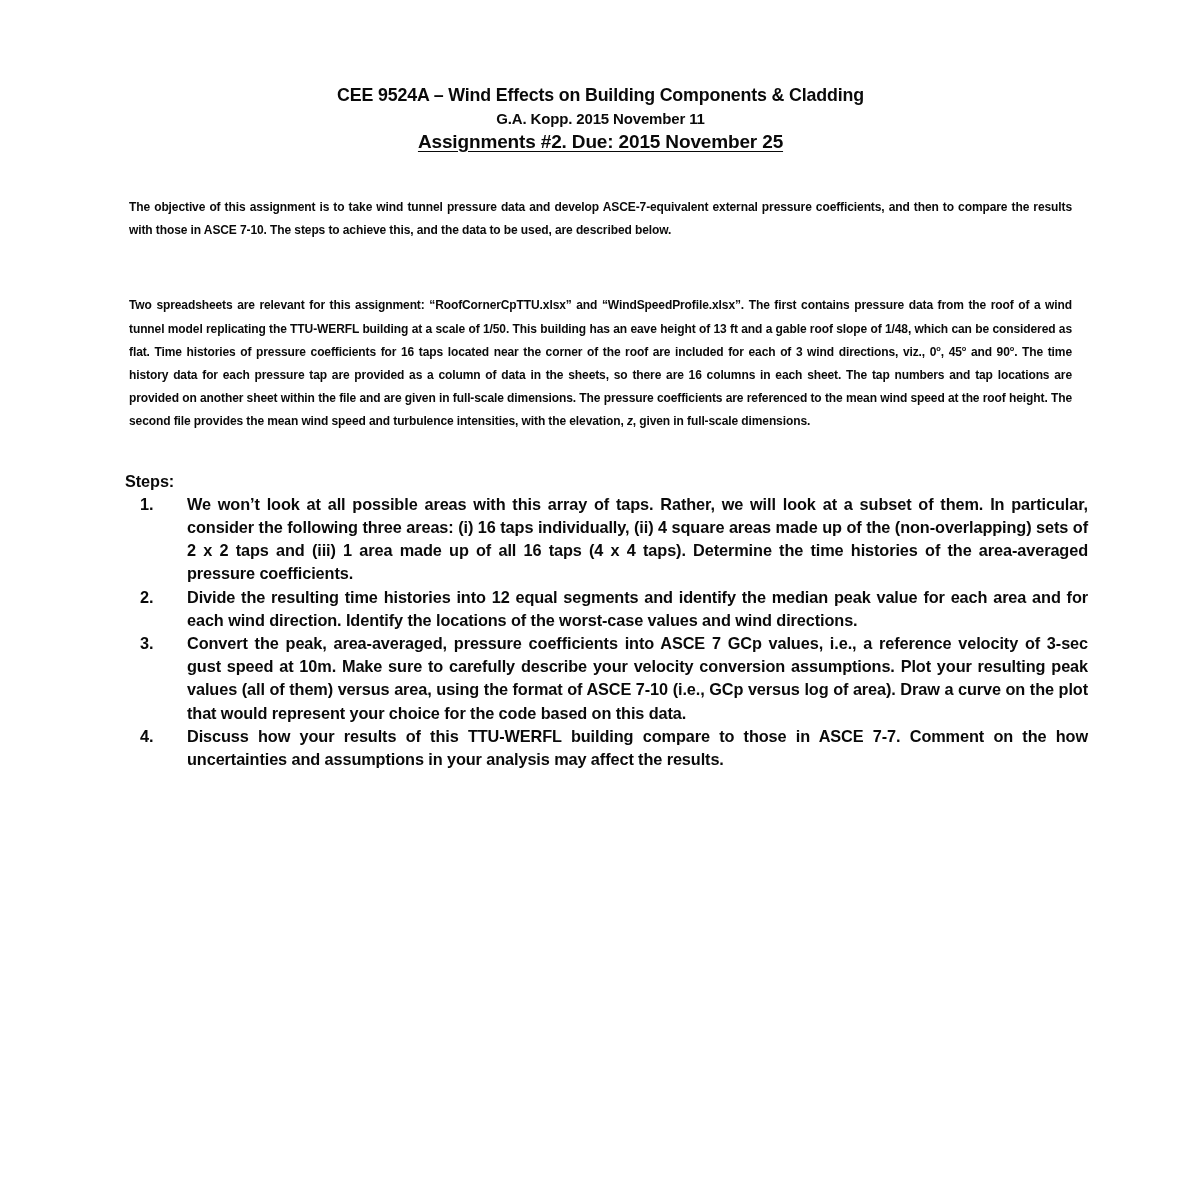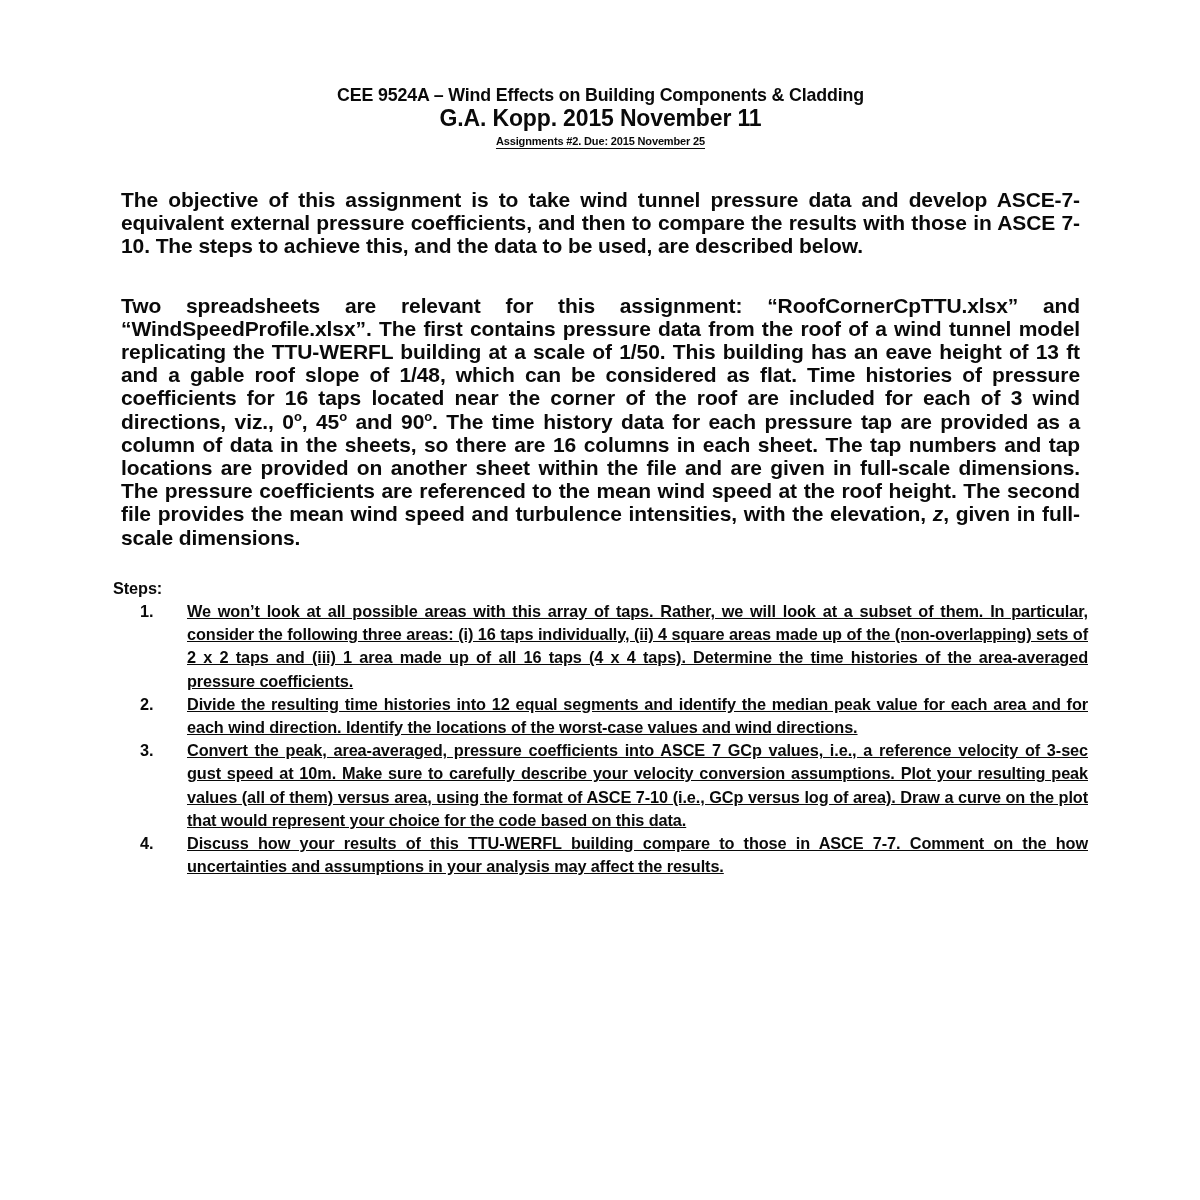--- a/index.html
+++ b/index.html
@@ -36,50 +36,51 @@
     margin: 0 0 0 0;
   }
   .title-line {
     font-weight: bold;
     font-size: 17.5px;
     line-height: 23px;
     letter-spacing: -0.15px;
     white-space: nowrap;
   }
   .title-line-1 { font-size: 17.8px; }
-  .title-line-2 { font-size: 23px; font-weight: bold; }
+  .title-line-2 { font-size: 15px; font-weight: bold; }
   .title-line-3 {
-    font-size: 11px;
+    font-size: 19px;
     font-weight: bold;
   }
   .title-line-3 .ul {
     text-decoration: underline;
     text-underline-offset: 2.5px;
   }
 
   
   .para {
-    font-size: 21px;
+    font-size: 12px;
     font-weight: bold;
     line-height: 23.2px;
     text-align: justify;
     letter-spacing: -0.1px;
-    margin: 8px;
+    margin: 16px;
   }
   .para.last-left > :last-child { }
 
   .gap-1 { height: 27px; }
   .gap-2 { height: 20px; }
   .gap-3 { height: 20px; }
 
   .steps-label {
     font-size: 16.3px;
     font-weight: bold;
     line-height: 23.2px;
     letter-spacing: -0.1px;
+    margin-left: 12px;
   }
 
   
   ol.steps {
     list-style: none;
     margin: 0;
     padding: 0;
   }
   ol.steps > li {
     position: relative;
@@ -92,21 +93,21 @@
     margin: 0;
   }
   ol.steps > li .num {
     position: absolute;
     left: 27px;
     top: 0;
     width: 40px;
     font-weight: bold;
     text-align: left;
   }
-  ol.steps > li .li-text { display: block; text-decoration: underline; }
+  ol.steps > li .li-text { display: block; }
 
   
   .para, ol.steps > li .li-text {
     text-justify: inter-word;
   }
 
   sup.deg {
     font-size: 0.62em;
     vertical-align: super;
     line-height: 0;

